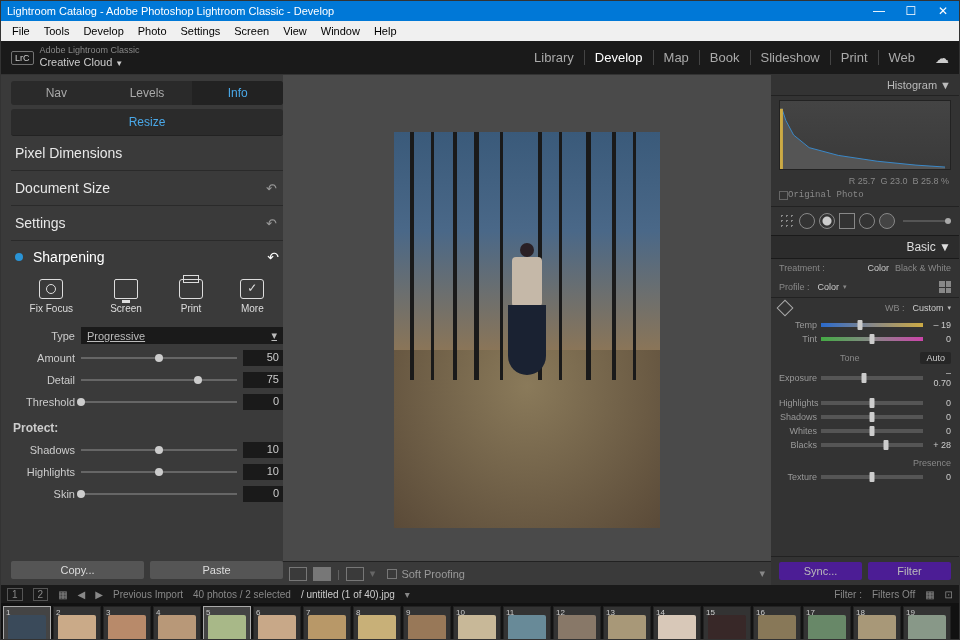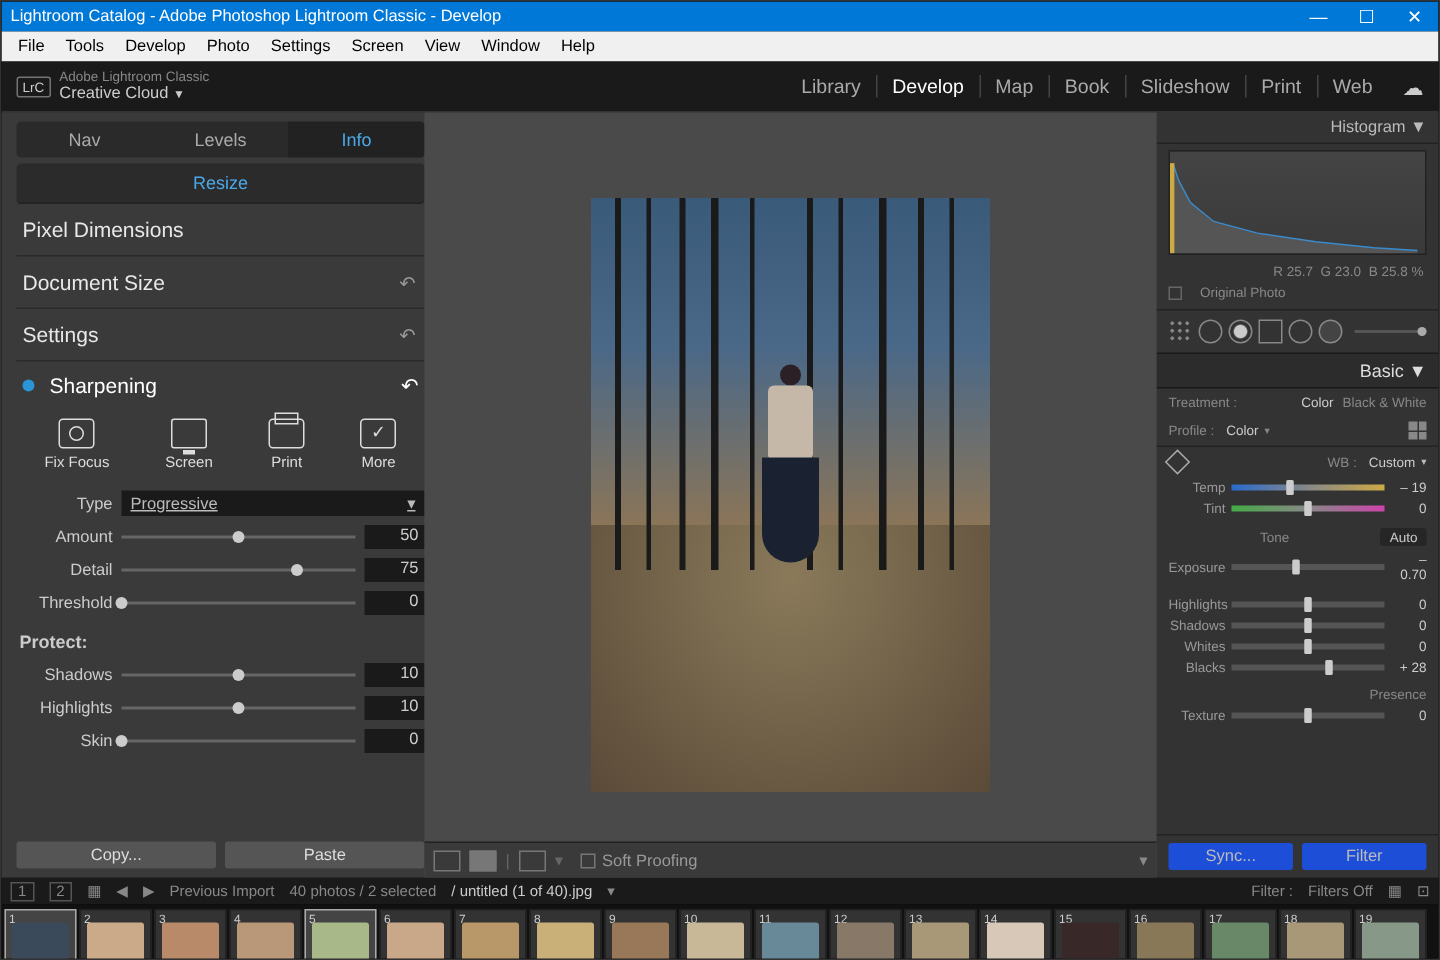--- a/index.html
+++ b/index.html
@@ -65,21 +65,21 @@
   .canvas-toolbar { position: absolute; bottom: 0; left: 0; right: 0; height: 24px; background: #3a3a3a; border-top: 1px solid #222; display: flex; align-items: center; padding: 0 6px; gap: 6px; }
   .tb-sq { width: 18px; height: 14px; border: 1px solid #777; }
   .tb-check { display: flex; align-items: center; gap: 4px; font-size: 11px; color: #999; margin-left: 6px; }
   .tb-check .box { width: 10px; height: 10px; border: 1px solid #777; }
 
   .rightpanel { width: 188px; background: #333; display: flex; flex-direction: column; font-size: 10px; }
   .rp-hdr { display: flex; justify-content: flex-end; padding: 4px 8px; color: #bbb; font-size: 11px; border-bottom: 1px solid #222; }
   .histogram { height: 70px; margin: 4px 8px; position: relative; background: linear-gradient(to top, #3a3a3a, #444); border: 1px solid #222; overflow: hidden; }
   .histo-curve { position: absolute; bottom: 0; left: 0; right: 0; height: 100%; }
   .histo-readout { text-align: right; padding: 2px 10px; font-size: 9px; color: #888; }
-  .orig-photo { display: flex; align-items: center; gap: 12px; padding: 2px 8px 6px; font-size: 9px; color: #888; border-bottom: 1px solid #222; }
+  .orig-photo { display: flex; align-items: center; gap: 0; padding: 2px 8px 6px; font-size: 9px; color: #888; border-bottom: 1px solid #222; font-family: Liberation Mono, monospace; }
   .orig-photo .box { width: 9px; height: 9px; border: 1px solid #666; }
   .tool-strip { display: flex; align-items: center; gap: 4px; padding: 6px 8px; border-bottom: 1px solid #1a1a1a; }
   .tool-strip .ti { width: 16px; height: 16px; border: 1px solid #888; }
   .tool-strip .ti.circ { border-radius: 50%; }
   .tool-strip .ti.dots { border: none; background: radial-gradient(circle, #888 1px, transparent 1px); background-size: 5px 5px; }
   .tool-strip .ti.filled { border-radius: 50%; background: radial-gradient(circle, #ccc 4px, transparent 5px); }
   .tool-strip .mini-slider { flex: 1; height: 2px; background: #555; position: relative; margin-left: 4px; }
   .tool-strip .mini-slider .mk { position: absolute; width: 6px; height: 6px; background: #aaa; border-radius: 50%; top: -2px; right: 0; }
   .basic-hdr { display: flex; justify-content: flex-end; padding: 4px 8px; font-size: 12px; color: #ddd; border-bottom: 1px solid #1a1a1a; background: #2c2c2c; }
   .treat-row { display: flex; align-items: center; padding: 4px 8px; font-size: 9px; color: #888; gap: 6px; }
@@ -93,21 +93,21 @@
   .rslider-row { display: flex; align-items: center; padding: 2px 8px; font-size: 9px; color: #999; }
   .rslider-row .rlbl { width: 42px; text-align: right; padding-right: 4px; }
   .rslider-row .rtrack { flex: 1; height: 4px; position: relative; background: #555; }
   .rslider-row .rtrack.temp { background: linear-gradient(to right, #2a6acc, #888, #ccaa44); }
   .rslider-row .rtrack.tint { background: linear-gradient(to right, #44aa44, #888, #cc44aa); }
   .rslider-row .rknob { position: absolute; width: 5px; height: 10px; background: #ccc; top: -3px; transform: translateX(-50%); border-radius: 1px; }
   .rslider-row .rval { width: 28px; text-align: right; font-size: 9px; color: #ccc; padding-left: 4px; }
   .subhdr { display: flex; align-items: center; padding: 6px 8px 2px; font-size: 9px; color: #888; }
   .subhdr .auto { margin-left: auto; color: #ccc; background: #262626; padding: 1px 6px; border-radius: 2px; }
   .rp-buttons { margin-top: auto; display: flex; gap: 6px; padding: 5px 8px; border-top: 1px solid #222; }
-  .rp-btn { flex: 1; background: #1d4ed8; text-align: center; padding: 3px 0; border-radius: 2px; font-size: 11px; }
+  .rp-btn { flex: 1; background: #4c1d95; text-align: center; padding: 3px 0; border-radius: 2px; font-size: 11px; }
 
   .filmstrip-hdr { height: 18px; background: #1a1a1a; display: flex; align-items: center; padding: 0 6px; font-size: 10px; color: #888; gap: 10px; }
   .filmstrip-hdr .navbox { border: 1px solid #555; padding: 0 4px; }
   .filmstrip-hdr .spacer { flex: 1; }
   .filmstrip { height: 54px; background: #111; display: flex; align-items: center; padding: 2px; gap: 2px; overflow: hidden; }
   .thumb { width: 48px; height: 48px; background: #333; position: relative; border: 1px solid #222; flex-shrink: 0; }
   .thumb.sel { border: 1px solid #aaa; background: #444; }
   .thumb .n { position: absolute; top: 1px; left: 2px; font-size: 8px; color: #ccc; }
   .thumb .inner { position: absolute; inset: 8px 4px 8px 4px; border-radius: 2px; }
 </style>

